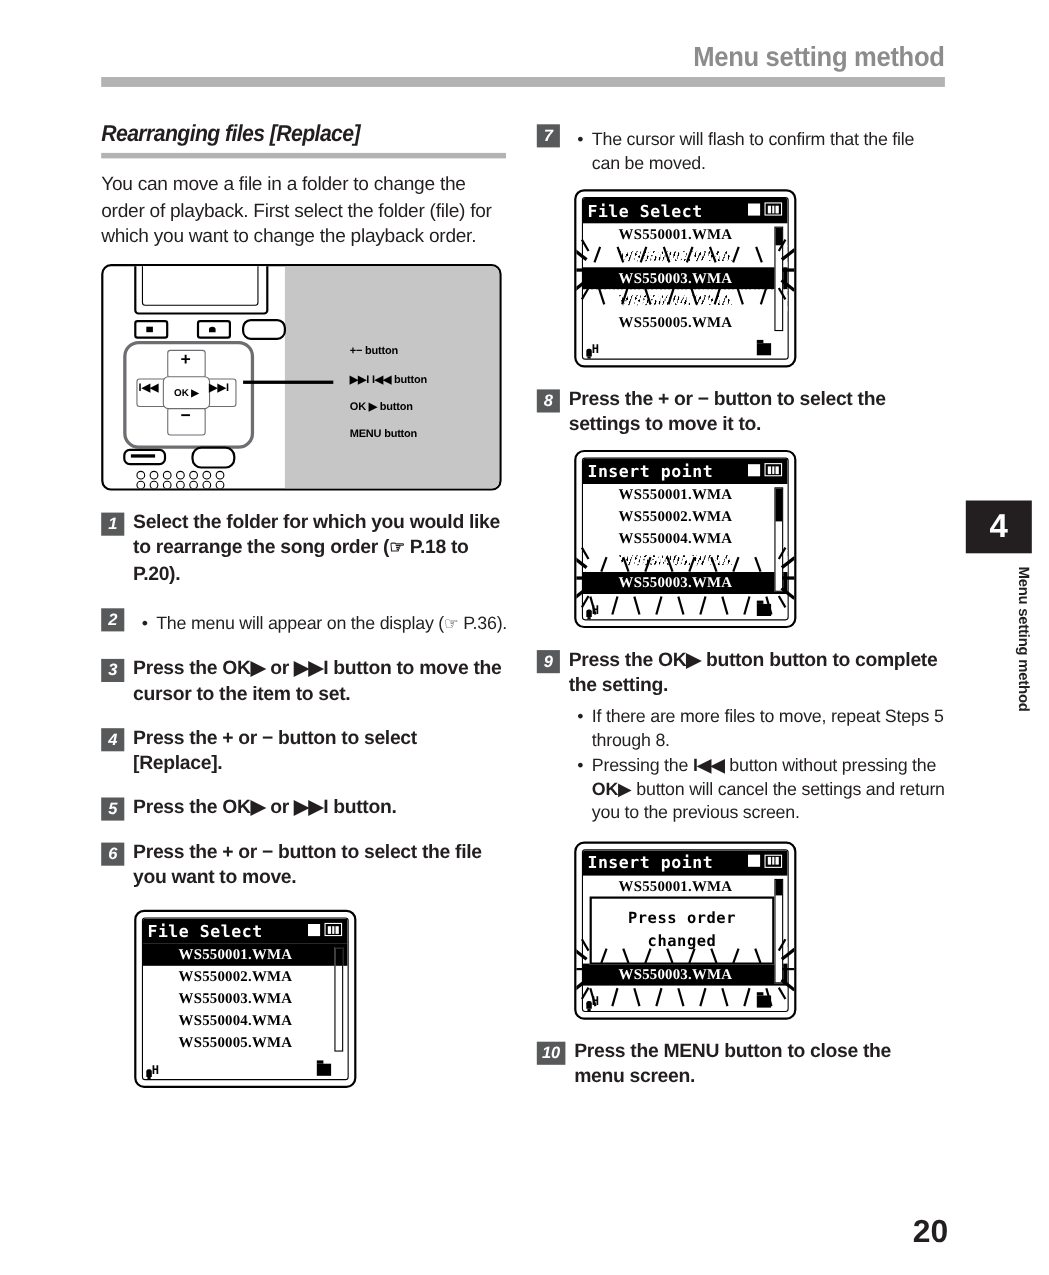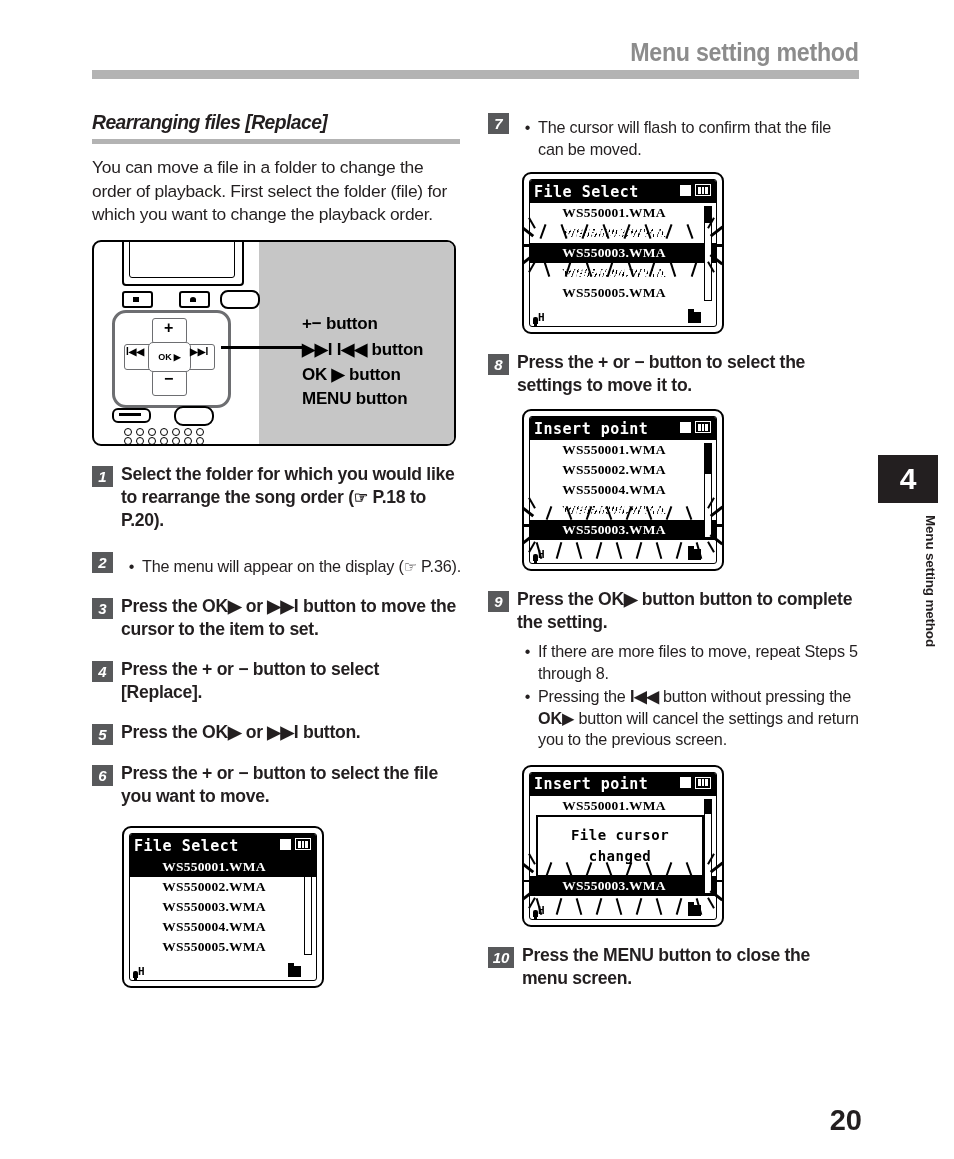--- a/index.html
+++ b/index.html
@@ -52,22 +52,22 @@
     position:relative;width:364px;height:206px;margin-top:13px;
     border:2.5px solid #000;border-radius:9px;
     background:#ffffff;overflow:hidden;
     box-sizing:border-box;
   }
   #device-gray{
     position:absolute;right:0;top:0;width:195px;height:100%;
     background:#c6c6c6;
   }
   .dev-label{
-    position:absolute;left:208px;
-    font-size:17px;font-weight:bold;color:#000;white-space:nowrap;
+    position:absolute;left:224px;
+    font-size:10px;font-weight:bold;color:#000;white-space:nowrap;
     letter-spacing:-0.2px;
   }
   #lbl1{top:72px;}
   #lbl2{top:97px;text-align:right;}
   #lbl3{top:122px;}
   #lbl4{top:147px;}
 
   
   #dev-screen{
     position:absolute;left:28px;top:-22px;width:118px;height:62px;
@@ -611,21 +611,21 @@
             <i style="top:0;height:14px;"></i>
           </div>
         <div class="lcd-bottom">
           <span class="mic-ico">
               <b class="mic-body"></b>
               <span>H</span>
             </span>
           <span class="folder-ico"></span>
         </div>
         <div class="lcd-dialog">
-          <div>File cursor</div>
+          <div>Press order</div>
           <div>changed</div>
         </div>
       </div>
       <div class="rays" id="rays3" style="left: 0px; top: 0px; width: 197px; height: 157px;">
           <span style="left: -6px; top: 113px; width: 16px; height: 2.5px; transform: rotate(0deg); transform-origin: center center;"></span>
           <span style="left: -4px; top: 99px; width: 15px; height: 2.5px; transform: rotate(38deg); transform-origin: center center;"></span>
           <span style="left: -4px; top: 127px; width: 15px; height: 2.5px; transform: rotate(-38deg); transform-origin: center center;"></span>
           <span style="left: 2px; top: 91px; width: 12px; height: 2px; transform: rotate(60deg); transform-origin: center center;"></span>
           <span style="left: 2px; top: 135px; width: 12px; height: 2px; transform: rotate(-60deg); transform-origin: center center;"></span>
           <span style="left: 187px; top: 113px; width: 16px; height: 2.5px; transform: rotate(0deg); transform-origin: center center;"></span>

